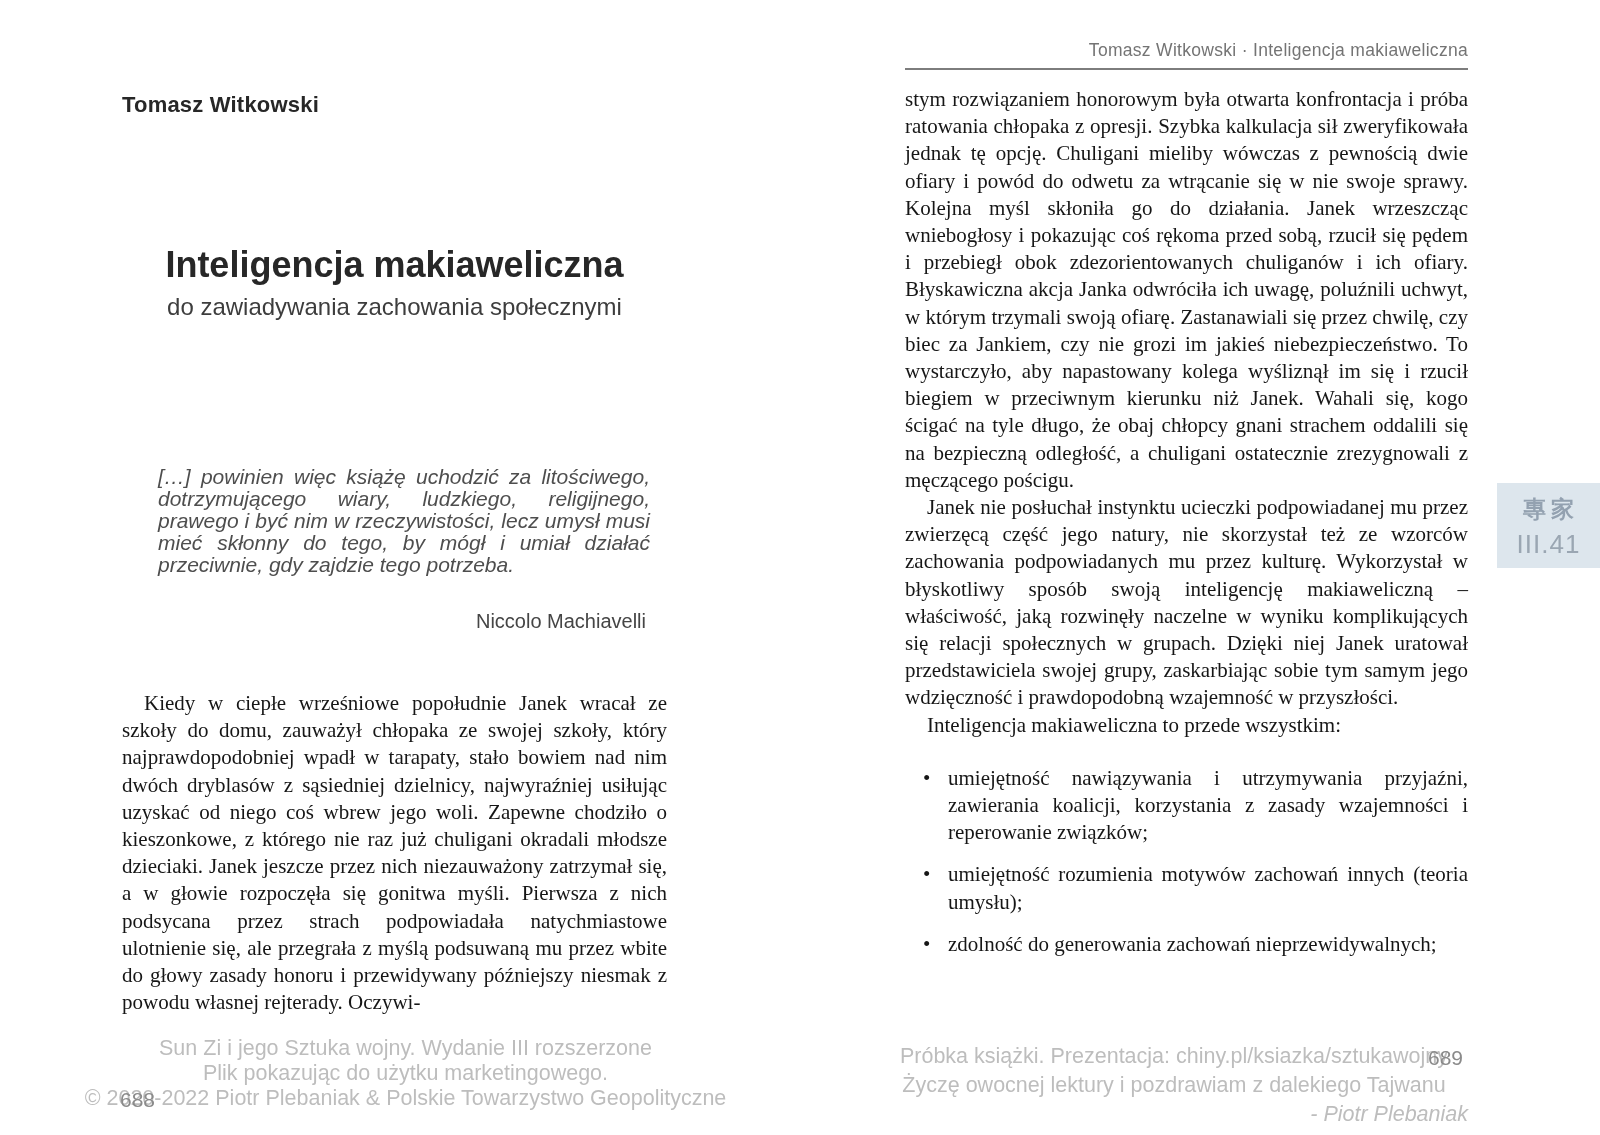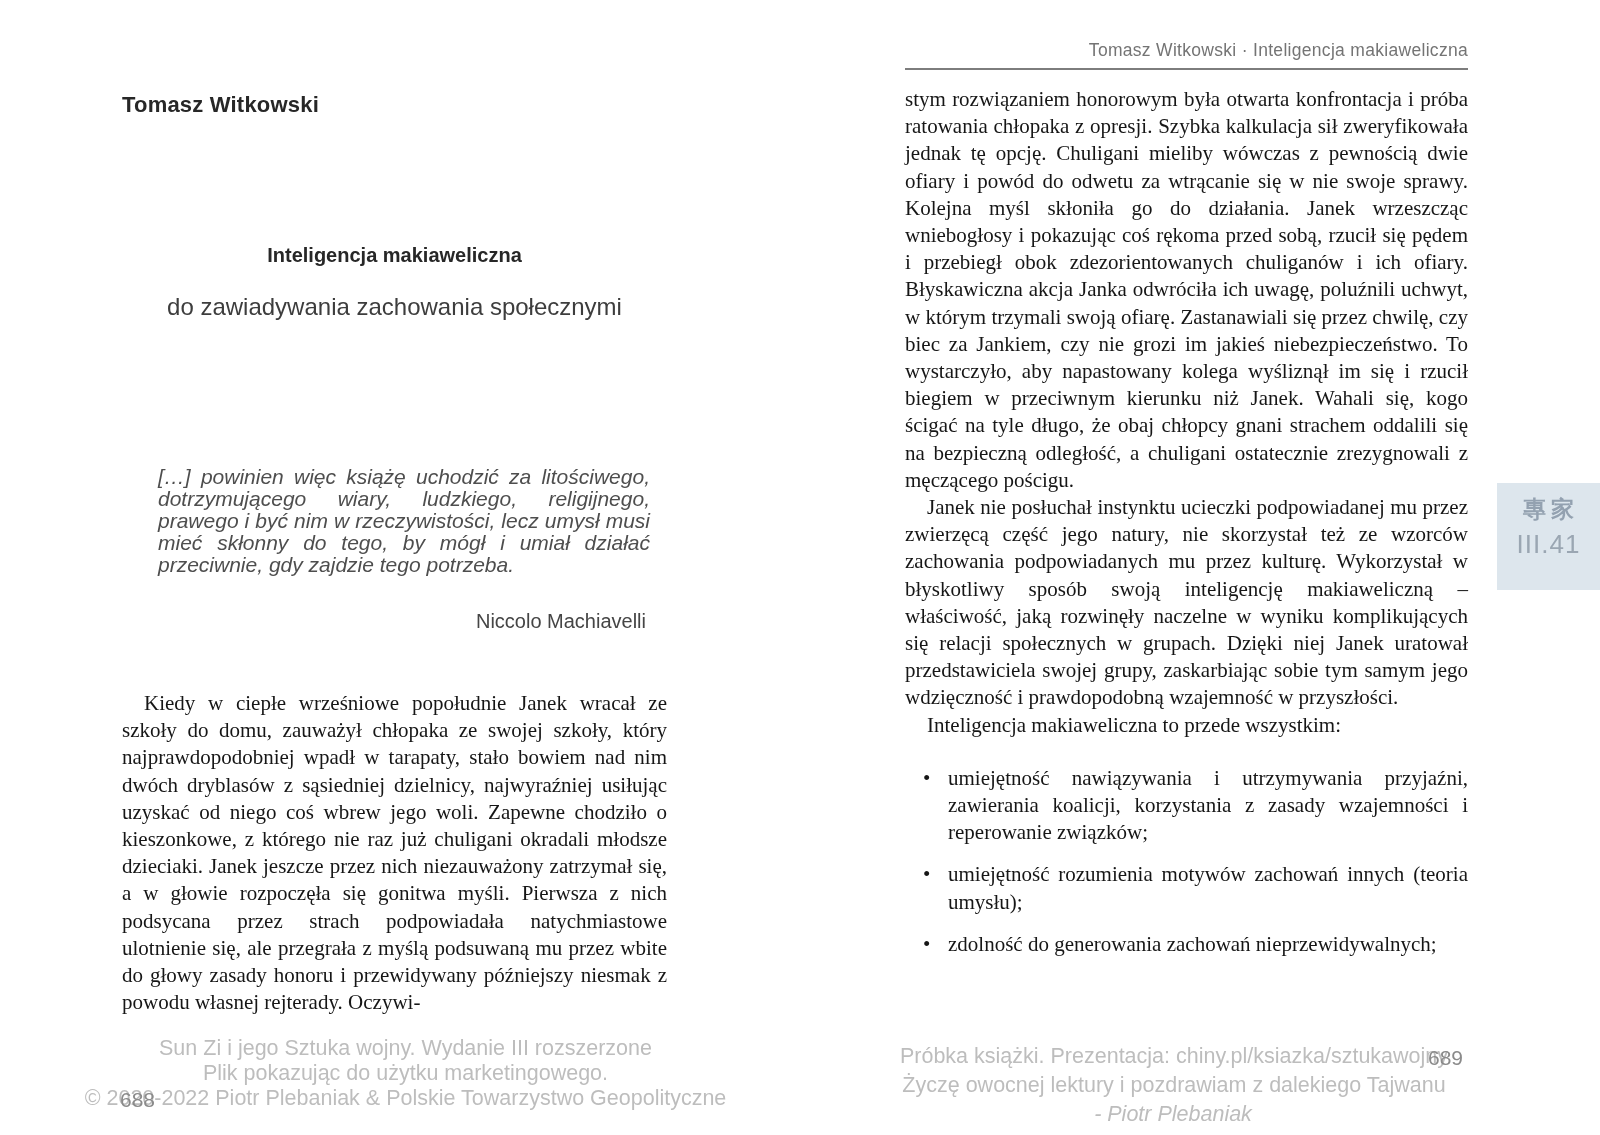--- a/index.html
+++ b/index.html
@@ -2,21 +2,21 @@
 <html lang="pl"><head>
 <meta charset="utf-8">
 <style>
   * { margin:0; padding:0; box-sizing:border-box; }
   html,body { background:#ffffff; }
   body { font-family:"Liberation Sans", sans-serif; }
   .screenshot { position:relative; width:1600px; height:1135px; background:#ffffff; overflow:hidden; }
 
   
   .author { position:absolute; left:122px; top:92px; font-size:22px; font-weight:600; color:#272727; letter-spacing:.2px; }
-  .title { position:absolute; left:122px; top:244px; width:545px; text-align:center; font-size:20px; font-weight:700; color:#272727; }
+  .title { position:absolute; left:122px; top:244px; width:545px; text-align:center; font-size:36px; font-weight:700; color:#272727; }
   .subtitle { position:absolute; left:122px; top:289px; width:545px; text-align:center; font-size:24px; font-weight:400; color:#3d3d3d; line-height:35px; }
   .quote { position:absolute; left:158px; top:466px; width:492px; font-style:italic; font-size:21px; color:#4e4e4e; line-height:22px; text-align:justify; }
   .quote-attr { position:absolute; left:158px; top:610px; width:488px; text-align:right; font-size:20px; color:#454545; }
   .body-serif { font-family:"Liberation Serif", serif; font-size:21px; line-height:27.2px; color:#161616; text-align:justify; }
   .left-body { position:absolute; left:122px; top:690px; width:545px; }
   .indent { text-indent:22px; }
 
   
   .running-header { position:absolute; left:905px; top:40px; width:563px; text-align:right; font-size:17.5px; color:#747474; letter-spacing:.3px; }
   .header-rule { position:absolute; left:905px; top:68px; width:563px; border-top:2px solid #7d7d7d; height:0; }
@@ -24,27 +24,27 @@
   .right-body p { margin:0; }
   .bullet-list { list-style:none; margin-top:26px; }
   .bullet-list li { position:relative; padding-left:43px; margin-bottom:15px; text-align:justify; }
   .bullet-list li .marker { position:absolute; left:18px; top:0; }
 
   
   .footer { font-size:21.5px; color:#bdbdbd; z-index:1; }
   .footer div { white-space:nowrap; }
   .footer-left { position:absolute; left:78px; top:1036px; width:655px; text-align:center; line-height:25px; }
   .footer-right { position:absolute; left:878px; top:1042px; width:592px; text-align:center; line-height:29px; }
-  .footer-right .sign { text-align:center; font-style:italic; padding-right:2px; }
+  .footer-right .sign { text-align:right; font-style:italic; padding-right:2px; }
   .pagenum { position:absolute; font-size:21px; color:#8a8a8a; z-index:2; }
   .pagenum-left { left:120px; top:1088px; }
   .pagenum-right { left:1428px; top:1046px; }
 
   
-  .side-tab { position:absolute; left:1497px; top:483px; width:103px; height:107px; background:#dde6ed; text-align:center; color:#93a1b0; }
+  .side-tab { position:absolute; left:1497px; top:483px; width:103px; height:85px; background:#dde6ed; text-align:center; color:#93a1b0; }
   .tab-cjk { margin-top:11px; font-family:"Liberation Serif", serif; font-size:23px; font-weight:700; letter-spacing:5px; text-indent:5px; }
   .tab-num { margin-top:4px; font-size:26px; letter-spacing:1px; color:#9aa6b2; }
 </style>
 </head>
 <body>
 
 <div class="screenshot">
 
   <section>
     <div class="author">Tomasz Witkowski</div>

